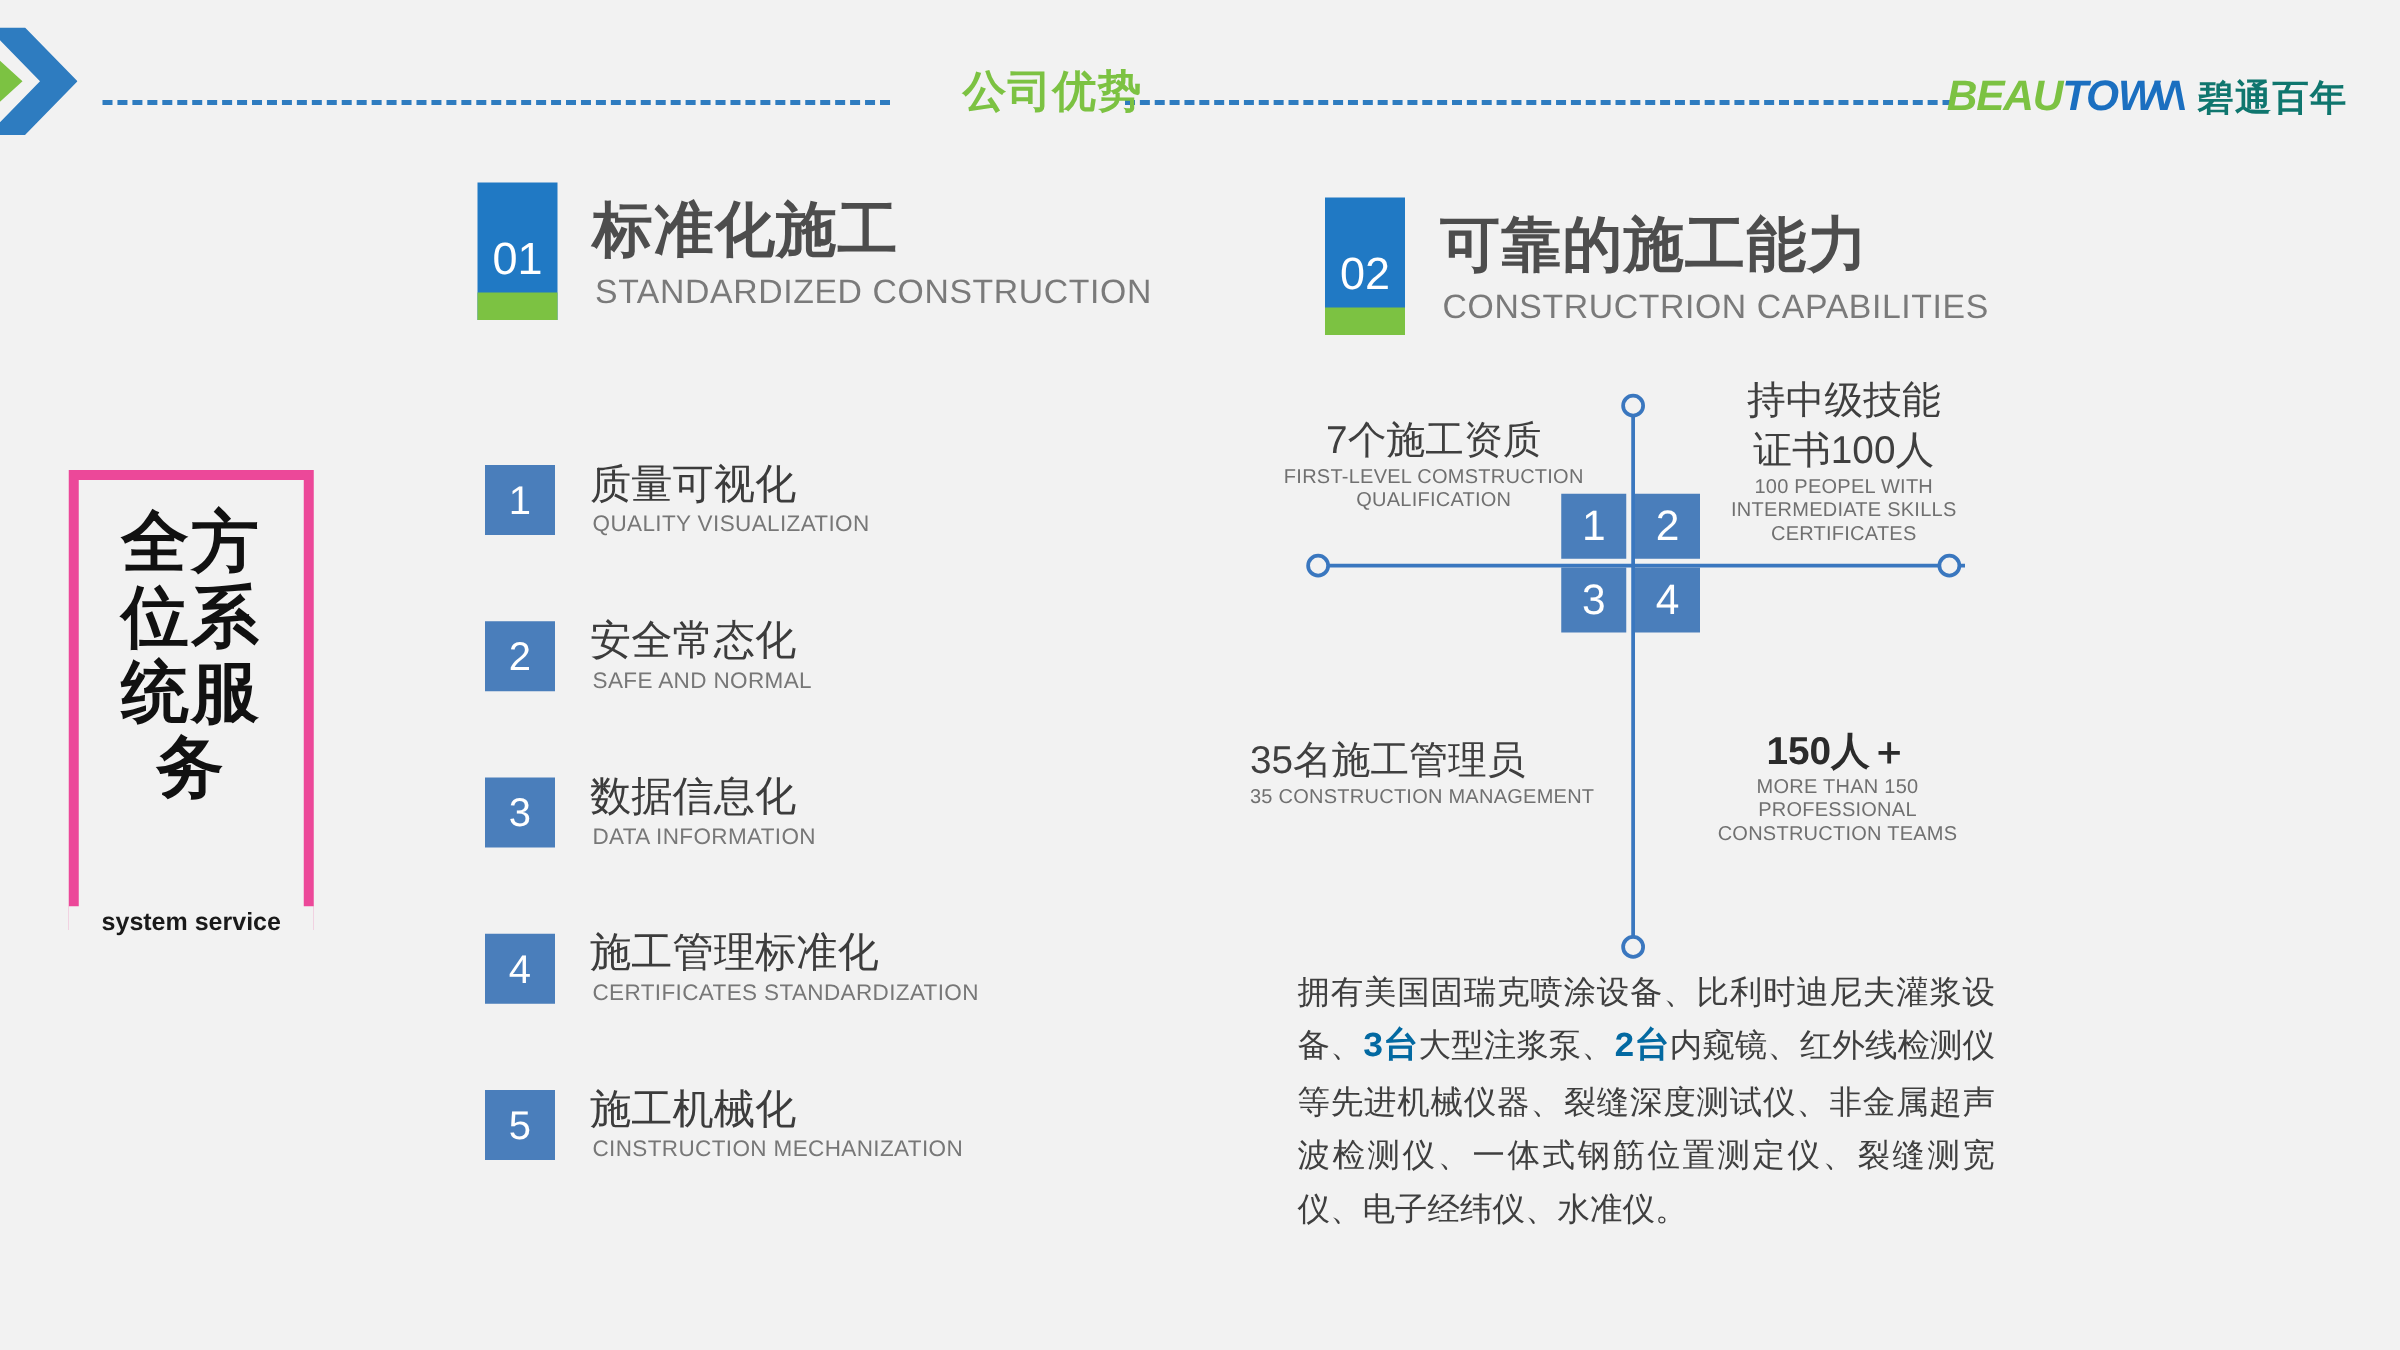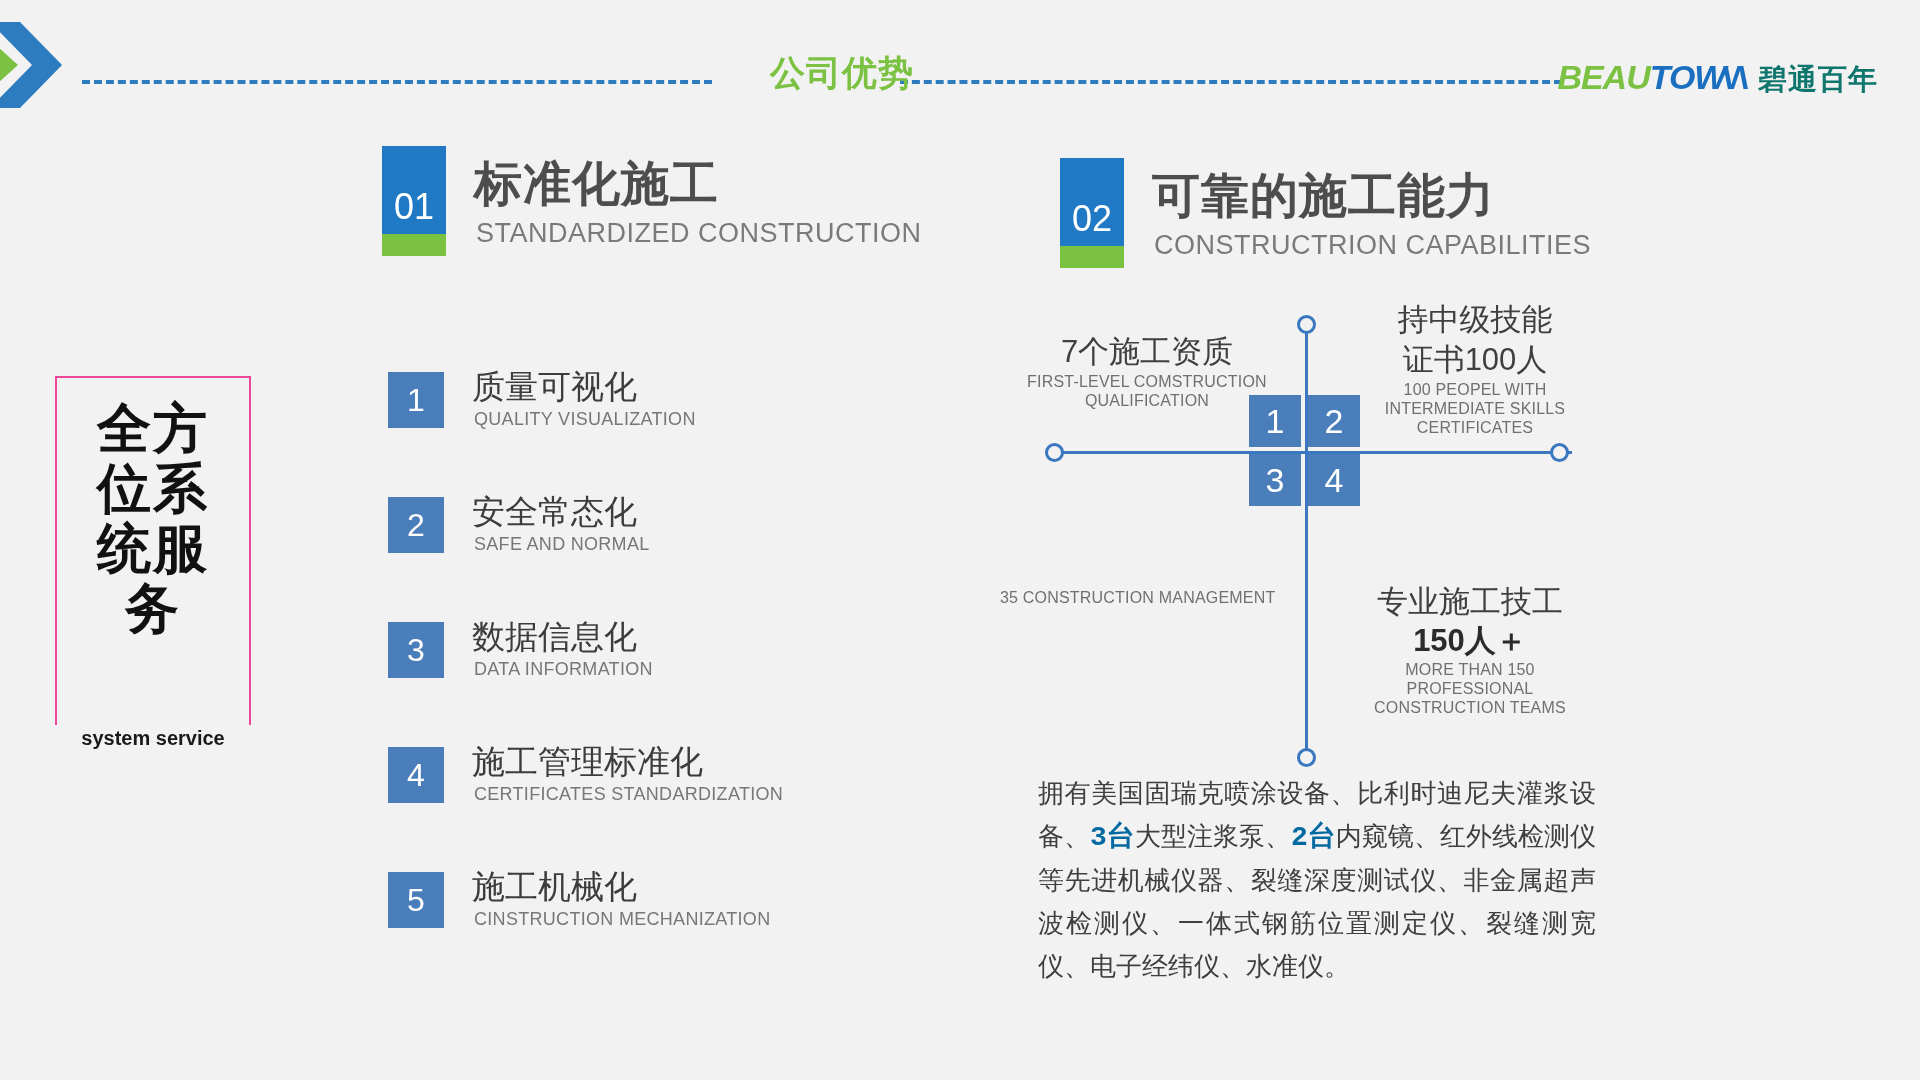--- a/index.html
+++ b/index.html
@@ -92,21 +92,21 @@
     letter-spacing: 1px;
   }
 
   
   #system-service-box {
     position: absolute;
     left: 55px;
     top: 376px;
     width: 196px;
     height: 368px;
-    border: 2px solid #ec4899;
+    border: 8px solid #ec4899;
     box-sizing: border-box;
   }
   #system-service-box .vtext {
     position: absolute;
     left: 0;
     top: 20px;
     width: 100%;
     text-align: center;
     font-size: 54px;
     line-height: 60px;
@@ -396,25 +396,25 @@
       <div class="q-en">FIRST-LEVEL COMSTRUCTION QUALIFICATION</div>
     </div>
 
     <div class="q-label" id="q-tr">
       <div class="q-cn">持中级技能</div>
       <div class="q-cn">证书100人</div>
       <div class="q-en">100 PEOPEL WITH INTERMEDIATE SKILLS CERTIFICATES</div>
     </div>
 
     <div class="q-label" id="q-bl">
+      <div class="q-cn">35名施工管理员</div>
       <div class="q-en">35  CONSTRUCTION MANAGEMENT</div>
     </div>
 
     <div class="q-label" id="q-br">
-      <div class="q-cn">专业施工技工</div>
       <div class="q-cn-big">150人＋</div>
       <div class="q-en">MORE THAN 150 PROFESSIONAL CONSTRUCTION TEAMS</div>
     </div>
   </div>
 
   <div id="equipment-paragraph"><span>拥有美国固瑞克喷涂设备、比利时迪尼夫灌浆设备、</span><span class="hl">3台</span><span>大型注浆泵、</span><span class="hl">2台</span><span>内窥镜、红外线检测仪等先进机械仪器、裂缝深度测试仪、非金属超声波检测仪、一体式钢筋位置测定仪、裂缝测宽仪、电子经纬仪、水准仪。</span></div>
 
 </div>
 
 </body></html>

